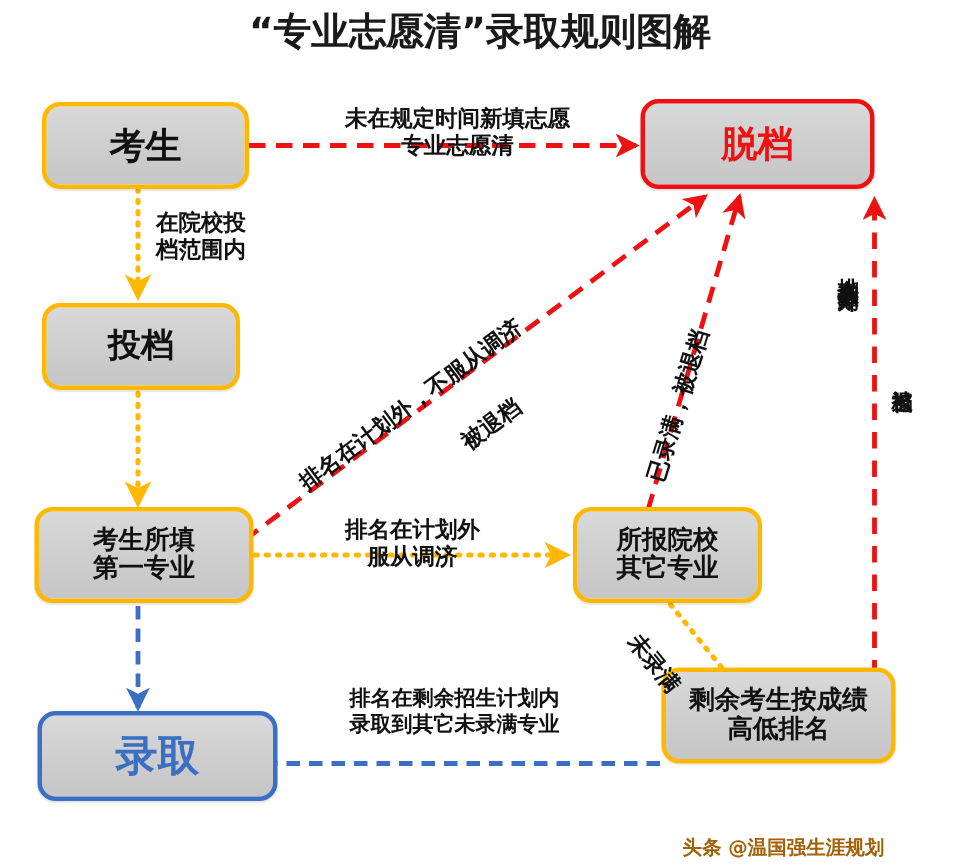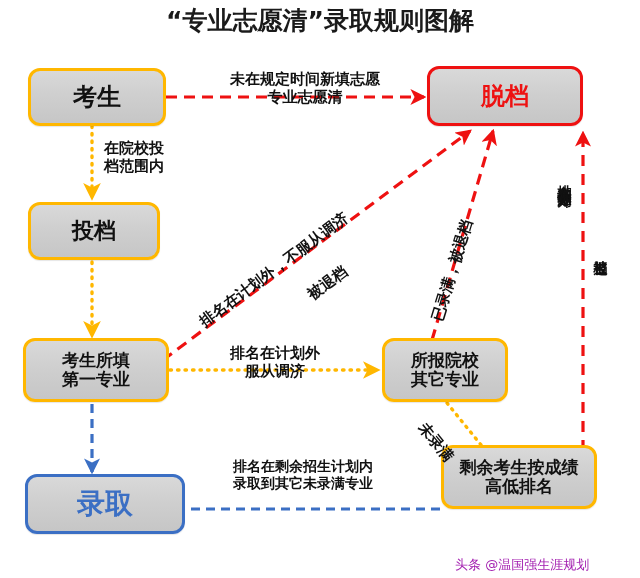--- a/index.html
+++ b/index.html
@@ -81,22 +81,22 @@
     color: #111111;
     writing-mode: vertical-rl;
     text-orientation: upright;
     letter-spacing: 1px;
     white-space: nowrap;
     z-index: 6;
   }
   .watermark {
     position: absolute;
     font-size: 13px;
-    font-weight: normal;
-    color: #a21caf;
+    font-weight: bold;
+    color: #a16207;
     white-space: nowrap;
     z-index: 8;
     text-align: center;
   }
 </style>
 </head>
 <body>
 
 <div id="canvas">
 

